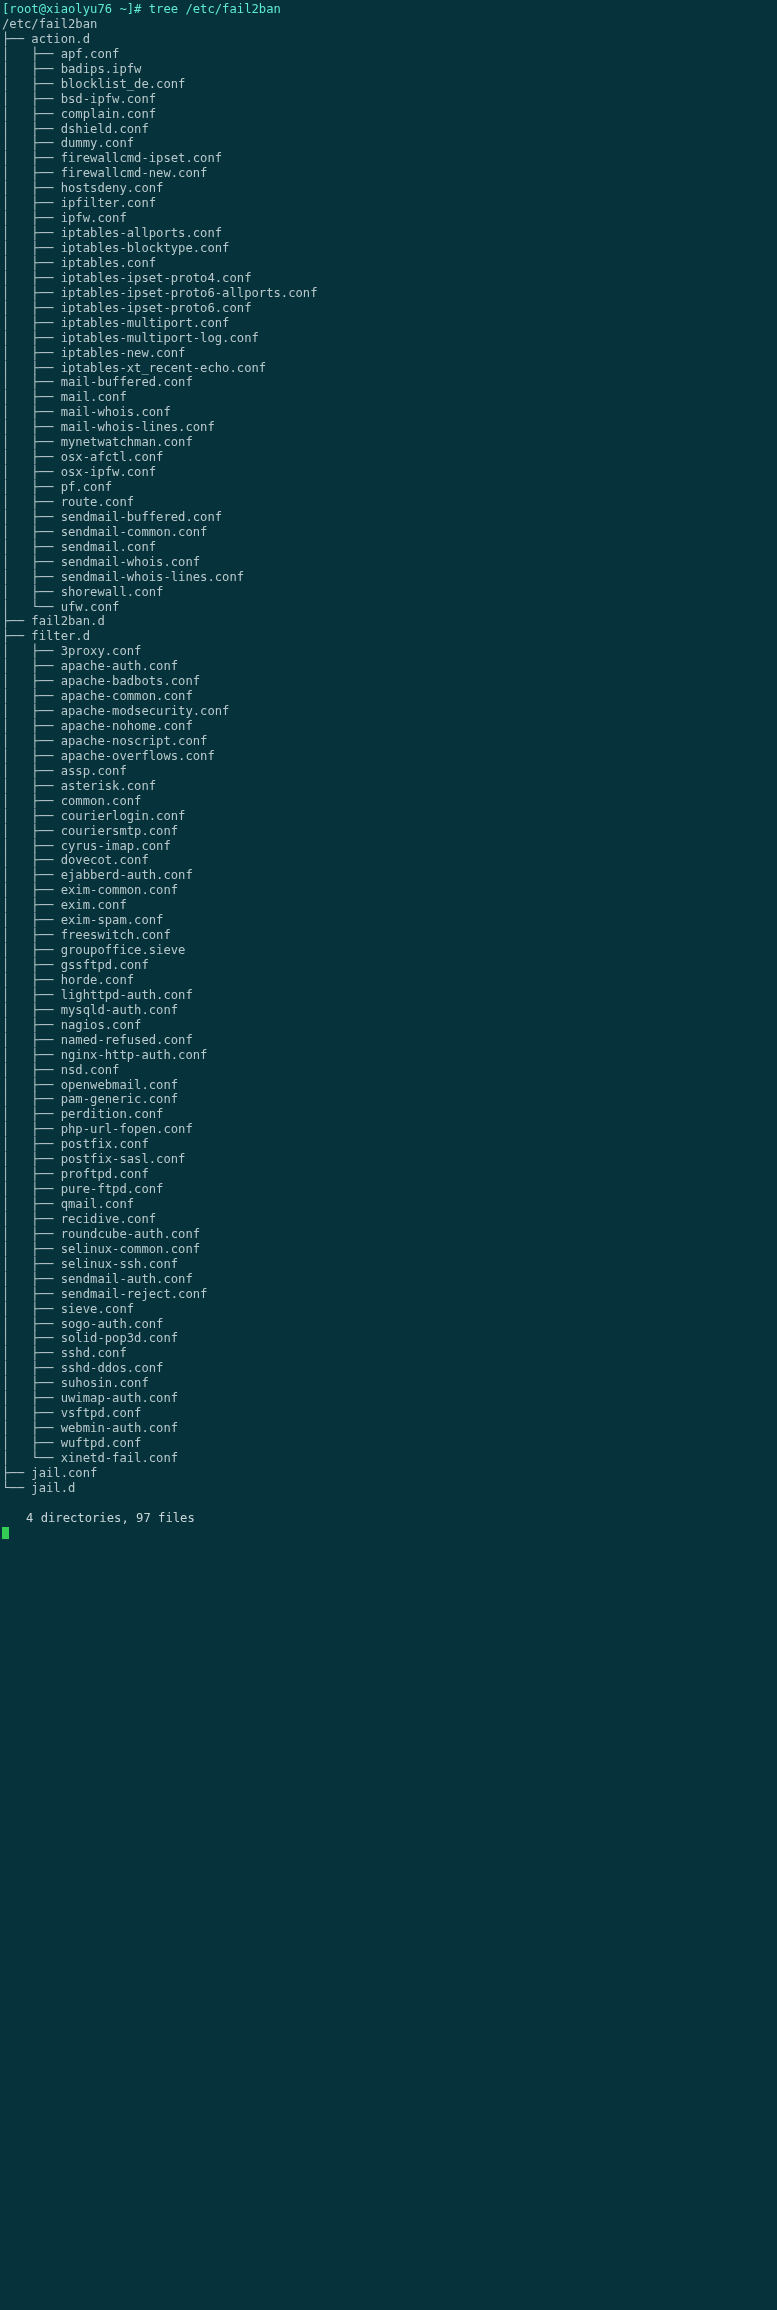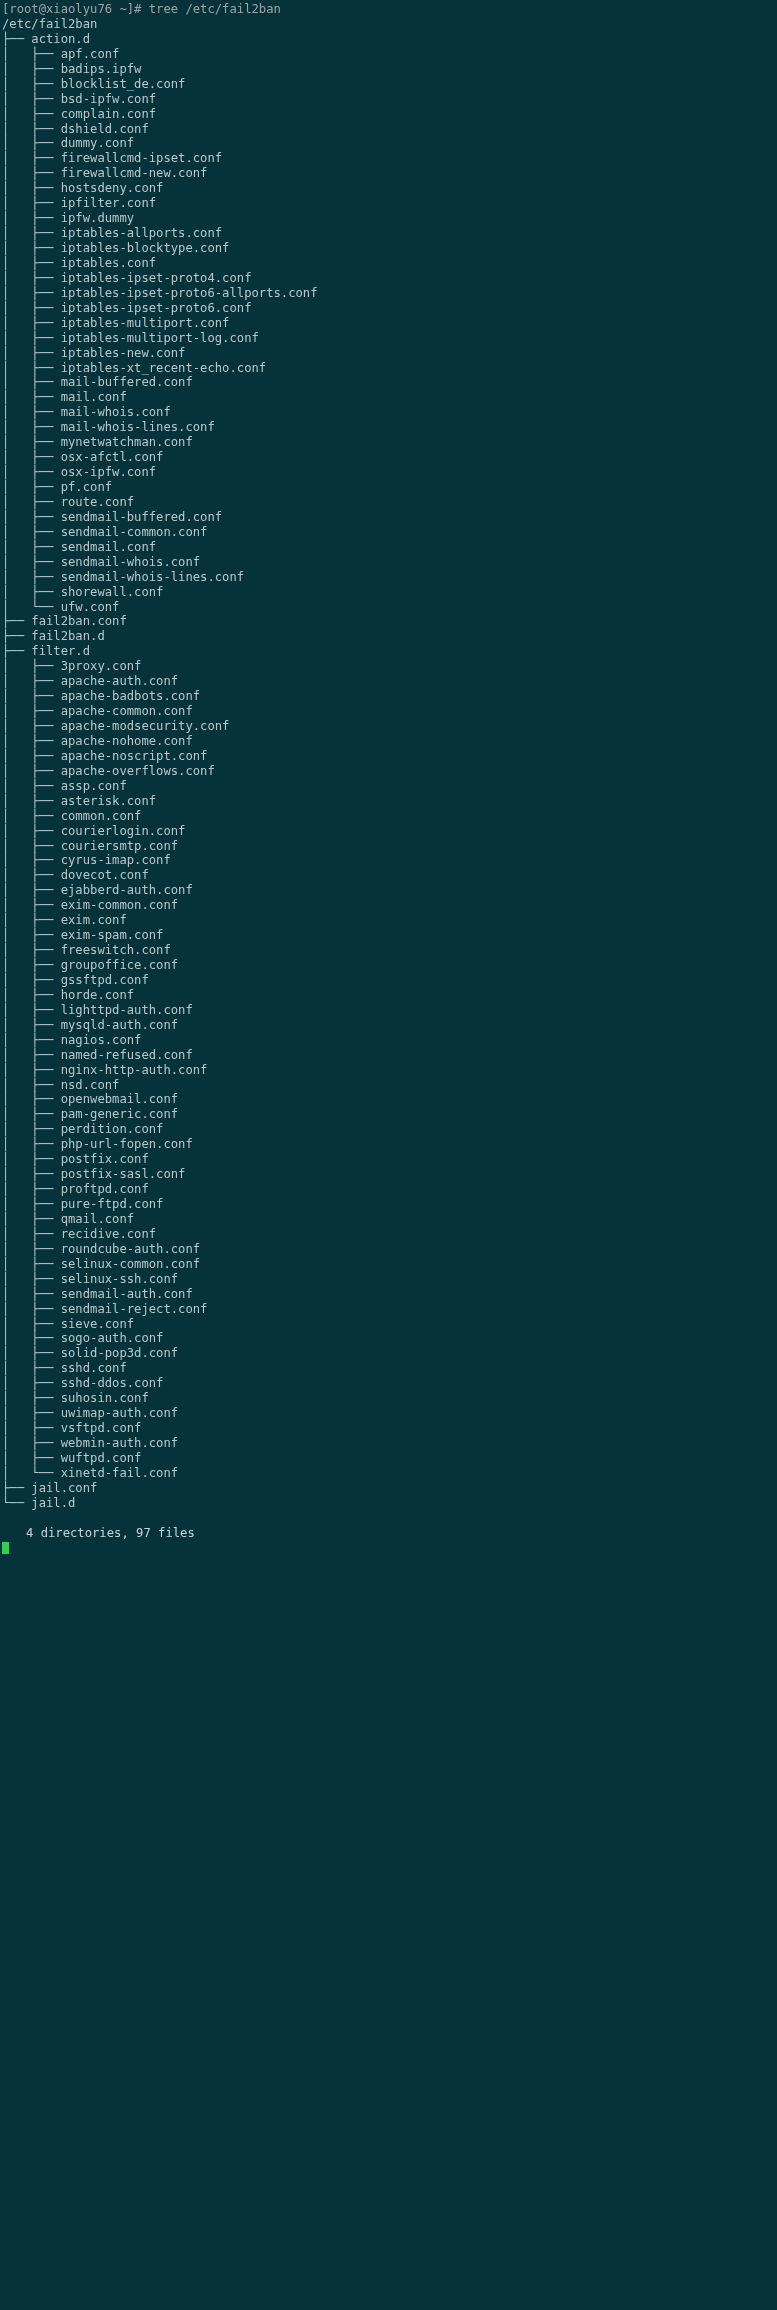--- a/index.html
+++ b/index.html
@@ -30,21 +30,21 @@
     color: #c9d6d8;
     white-space: pre;
     letter-spacing: 0px;
     font-family: "DejaVu Sans Mono", "Liberation Mono", monospace;
     height: 14.95px;
   }
   .line.blank {
     color: transparent;
   }
   .prompt-line {
-    color: #a3a3a3;
+    color: #5eead4;
   }
   .tree-line {
     color: #b9c9cb;
   }
   .summary-line {
     color: #c9d6d8;
     margin-left: 24px;
   }
   .cursor {
     display: inline-block;
@@ -67,21 +67,21 @@
         <div class="line tree-line">│   ├── badips.ipfw</div>
         <div class="line tree-line">│   ├── blocklist_de.conf</div>
         <div class="line tree-line">│   ├── bsd-ipfw.conf</div>
         <div class="line tree-line">│   ├── complain.conf</div>
         <div class="line tree-line">│   ├── dshield.conf</div>
         <div class="line tree-line">│   ├── dummy.conf</div>
         <div class="line tree-line">│   ├── firewallcmd-ipset.conf</div>
         <div class="line tree-line">│   ├── firewallcmd-new.conf</div>
         <div class="line tree-line">│   ├── hostsdeny.conf</div>
         <div class="line tree-line">│   ├── ipfilter.conf</div>
-        <div class="line tree-line">│   ├── ipfw.dummy</div>
+        <div class="line tree-line">│   ├── ipfw.conf</div>
         <div class="line tree-line">│   ├── iptables-allports.conf</div>
         <div class="line tree-line">│   ├── iptables-blocktype.conf</div>
         <div class="line tree-line">│   ├── iptables.conf</div>
         <div class="line tree-line">│   ├── iptables-ipset-proto4.conf</div>
         <div class="line tree-line">│   ├── iptables-ipset-proto6-allports.conf</div>
         <div class="line tree-line">│   ├── iptables-ipset-proto6.conf</div>
         <div class="line tree-line">│   ├── iptables-multiport.conf</div>
         <div class="line tree-line">│   ├── iptables-multiport-log.conf</div>
         <div class="line tree-line">│   ├── iptables-new.conf</div>
         <div class="line tree-line">│   ├── iptables-xt_recent-echo.conf</div>
@@ -94,21 +94,20 @@
         <div class="line tree-line">│   ├── osx-ipfw.conf</div>
         <div class="line tree-line">│   ├── pf.conf</div>
         <div class="line tree-line">│   ├── route.conf</div>
         <div class="line tree-line">│   ├── sendmail-buffered.conf</div>
         <div class="line tree-line">│   ├── sendmail-common.conf</div>
         <div class="line tree-line">│   ├── sendmail.conf</div>
         <div class="line tree-line">│   ├── sendmail-whois.conf</div>
         <div class="line tree-line">│   ├── sendmail-whois-lines.conf</div>
         <div class="line tree-line">│   ├── shorewall.conf</div>
         <div class="line tree-line">│   └── ufw.conf</div>
-        <div class="line tree-line">├── fail2ban.conf</div>
         <div class="line tree-line">├── fail2ban.d</div>
         <div class="line tree-line">├── filter.d</div>
         <div class="line tree-line">│   ├── 3proxy.conf</div>
         <div class="line tree-line">│   ├── apache-auth.conf</div>
         <div class="line tree-line">│   ├── apache-badbots.conf</div>
         <div class="line tree-line">│   ├── apache-common.conf</div>
         <div class="line tree-line">│   ├── apache-modsecurity.conf</div>
         <div class="line tree-line">│   ├── apache-nohome.conf</div>
         <div class="line tree-line">│   ├── apache-noscript.conf</div>
         <div class="line tree-line">│   ├── apache-overflows.conf</div>
@@ -117,21 +116,21 @@
         <div class="line tree-line">│   ├── common.conf</div>
         <div class="line tree-line">│   ├── courierlogin.conf</div>
         <div class="line tree-line">│   ├── couriersmtp.conf</div>
         <div class="line tree-line">│   ├── cyrus-imap.conf</div>
         <div class="line tree-line">│   ├── dovecot.conf</div>
         <div class="line tree-line">│   ├── ejabberd-auth.conf</div>
         <div class="line tree-line">│   ├── exim-common.conf</div>
         <div class="line tree-line">│   ├── exim.conf</div>
         <div class="line tree-line">│   ├── exim-spam.conf</div>
         <div class="line tree-line">│   ├── freeswitch.conf</div>
-        <div class="line tree-line">│   ├── groupoffice.conf</div>
+        <div class="line tree-line">│   ├── groupoffice.sieve</div>
         <div class="line tree-line">│   ├── gssftpd.conf</div>
         <div class="line tree-line">│   ├── horde.conf</div>
         <div class="line tree-line">│   ├── lighttpd-auth.conf</div>
         <div class="line tree-line">│   ├── mysqld-auth.conf</div>
         <div class="line tree-line">│   ├── nagios.conf</div>
         <div class="line tree-line">│   ├── named-refused.conf</div>
         <div class="line tree-line">│   ├── nginx-http-auth.conf</div>
         <div class="line tree-line">│   ├── nsd.conf</div>
         <div class="line tree-line">│   ├── openwebmail.conf</div>
         <div class="line tree-line">│   ├── pam-generic.conf</div>

